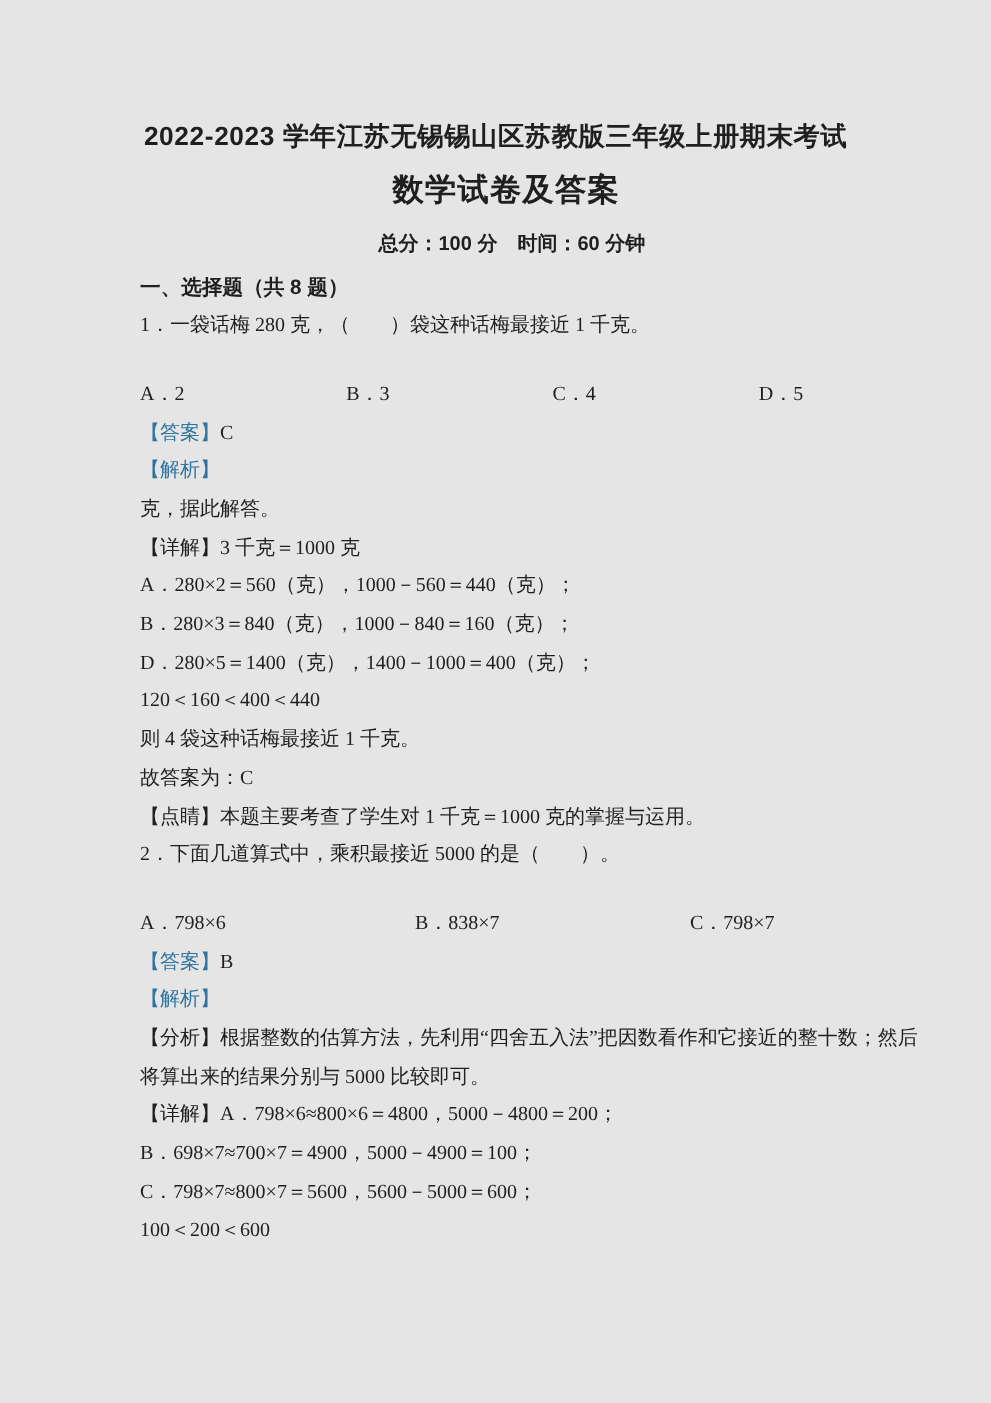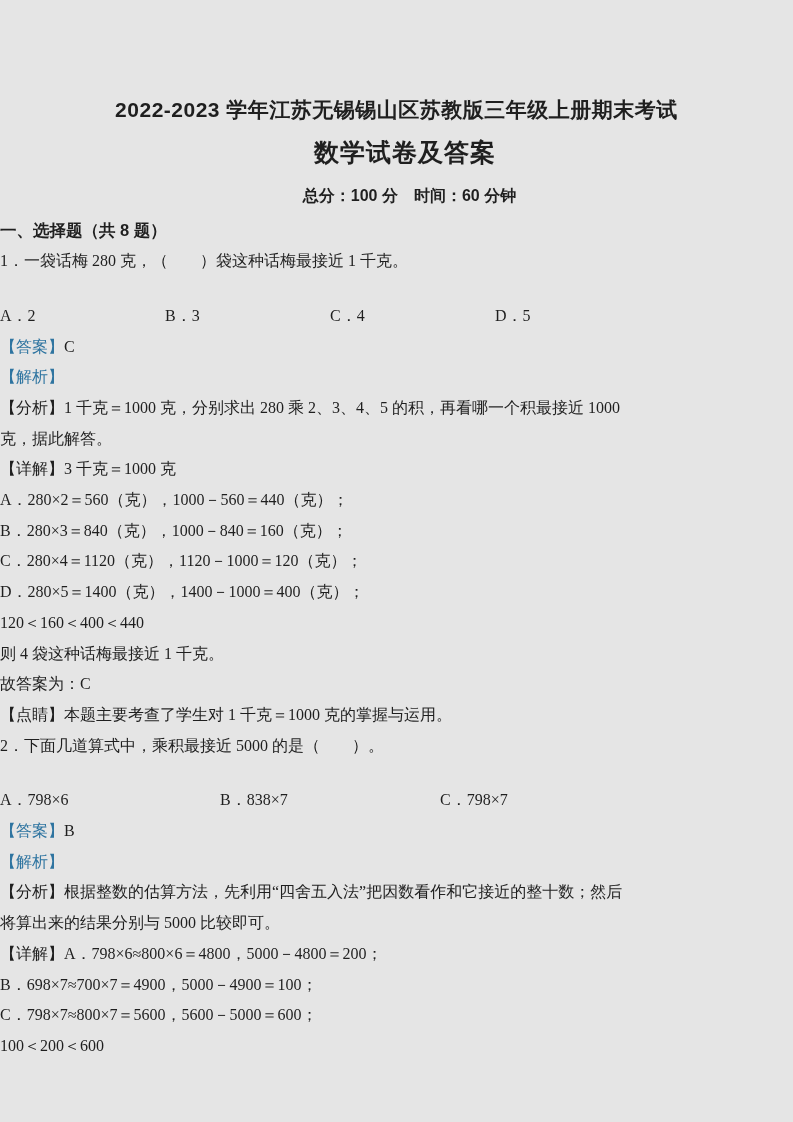--- a/index.html
+++ b/index.html
@@ -36,20 +36,21 @@
     margin:17px 0 0 0;
     font-family:"Liberation Sans","DejaVu Sans",sans-serif;
     font-weight:bold;
     font-size:16px;
     line-height:1.3;
     text-align:center;
     padding-left:26px;
   }
   .content{
     margin-top:9px;
+    padding-left:112px;
     padding-right:80px;
     font-size:16px;
   }
   .line{
     line-height:30.7px;
     white-space:nowrap;
   }
   .heading{
     font-family:"Liberation Sans","DejaVu Sans",sans-serif;
     font-weight:bold;
@@ -83,26 +84,24 @@
     </div>
 
     <div class="line">
       <span class="blue">【答案】</span><span>C</span>
     </div>
 
     <div class="line">
       <span class="blue">【解析】</span>
     </div>
 
-    <div class="line">【分析】1 千克＝1000 克，分别求出 280 乘 2、3、4、5 的积，再看哪一个积最接近 1000</div>
     <div class="line">克，据此解答。</div>
     <div class="line">【详解】3 千克＝1000 克</div>
     <div class="line">A．280×2＝560（克），1000－560＝440（克）；</div>
     <div class="line">B．280×3＝840（克），1000－840＝160（克）；</div>
-    <div class="line">C．280×4＝1120（克），1120－1000＝120（克）；</div>
     <div class="line">D．280×5＝1400（克），1400－1000＝400（克）；</div>
     <div class="line">120＜160＜400＜440</div>
     <div class="line">则 4 袋这种话梅最接近 1 千克。</div>
     <div class="line">故答案为：C</div>
     <div class="line">【点睛】本题主要考查了学生对 1 千克＝1000 克的掌握与运用。</div>
 
     <div class="line">2．下面几道算式中，乘积最接近 5000 的是（　　）。</div>
 
     <div class="line opts">
       <span class="opt3">A．798×6</span>

